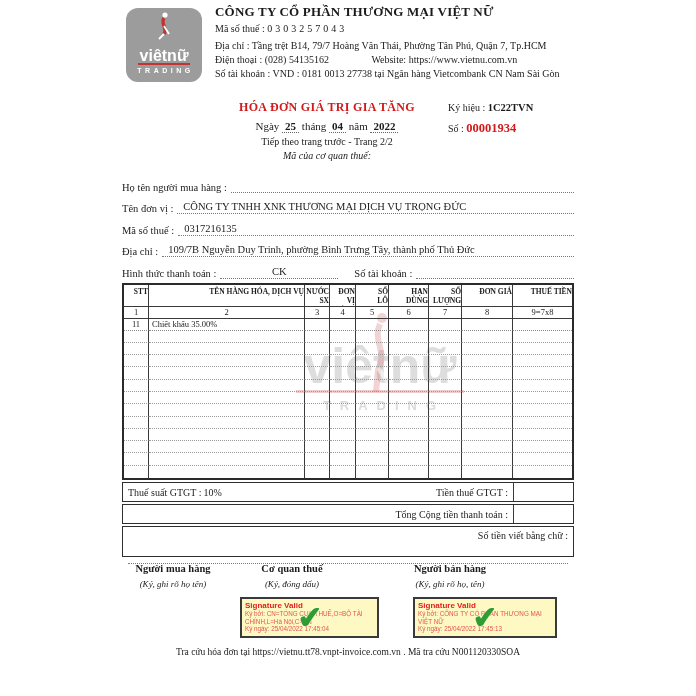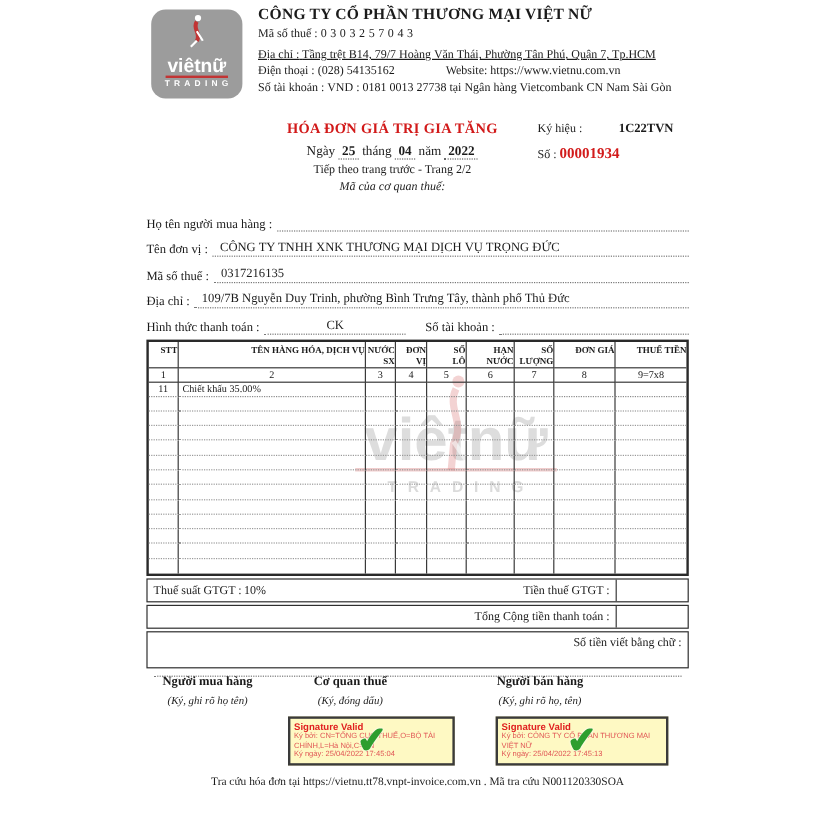--- a/index.html
+++ b/index.html
@@ -10,35 +10,35 @@
   .hdr{position:relative;height:88px;}
   .logo{position:absolute;left:4px;top:8px;width:76px;height:74px;background:#9c9c9c;border-radius:12px;
         display:flex;flex-direction:column;align-items:center;justify-content:flex-end;padding-bottom:8px;box-sizing:border-box;
         font-family:"Liberation Sans",sans-serif;}
   .logo-rider{position:absolute;top:3px;left:28px;}
   .logo-name{color:#fff;font-weight:bold;font-size:16px;line-height:15px;border-bottom:2px solid #c23434;padding:0 2px;}
   .logo-sub{color:#fff;font-size:7px;font-weight:bold;letter-spacing:3.5px;margin-top:2px;margin-left:3px;}
   .hdr-info{margin-left:93px;padding-top:4px;}
   .company{font-size:13px;font-weight:bold;letter-spacing:.2px;}
   .hline{font-size:10px;margin-top:3px;}
-  .hline.gap{margin-top:6px;text-decoration:underline;}
+  .hline.gap{margin-top:6px;}
   .mst-digits{letter-spacing:3px;}
   .web-part{margin-left:40px;}
 
   
   .title-wrap{position:relative;width:452px;}
   .title-center{width:410px;text-align:center;}
   .inv-title{margin-top:12px;color:#d21a1a;font-weight:bold;font-size:12px;letter-spacing:.3px;}
   .date-line{font-size:11px;margin-top:5px;}
   .dnum{font-weight:bold;border-bottom:1px dotted #666;padding:0 3px;}
   .page-note{font-size:10px;margin-top:4px;}
   .auth-label{font-size:10px;font-style:italic;margin-top:3px;}
   .auth-code{font-size:9.5px;font-style:italic;font-weight:bold;margin-top:2px;letter-spacing:.2px;}
   .serial-block{position:absolute;left:326px;top:2px;font-size:10px;white-space:nowrap;}
-  .serial-val{font-weight:bold;font-size:10.5px;margin-left:28px;}
+  .serial-val{font-weight:bold;font-size:10.5px;}
   .number-line{margin-top:8px;}
   .number-val{font-weight:bold;color:#d21a1a;font-size:12.5px;}
 
   
   .buyer{margin-top:10px;width:452px;}
   .brow{display:flex;align-items:flex-end;height:21.5px;font-size:10.5px;}
   .blabel{white-space:nowrap;padding-right:4px;}
   .bfill{flex:1;border-bottom:1px dotted #777;line-height:13px;padding-left:6px;min-height:13px;}
   .bfill.ck{flex:0 0 118px;text-align:center;padding-left:0;}
   .blabel2{white-space:nowrap;margin-left:16px;padding-right:4px;}
@@ -198,21 +198,21 @@
     <div class="trow thead">
       <div class="cell c1">STT</div>
       <div class="cell c2">TÊN HÀNG HÓA, DỊCH VỤ</div>
       <div class="cell c3">NƯỚC
 SX</div>
       <div class="cell c4">ĐƠN VỊ
 TÍNH</div>
       <div class="cell c5">SỐ
 LÔ</div>
       <div class="cell c6">HẠN
-NƯỚC</div>
+DÙNG</div>
       <div class="cell c7">SỐ
 LƯỢNG</div>
       <div class="cell c8">ĐƠN GIÁ</div>
       <div class="cell c9">THUẾ TIỀN</div>
     </div>
     <div class="trow tindex">
       <div class="cell c1">1</div>
       <div class="cell c2">2</div>
       <div class="cell c3">3</div>
       <div class="cell c4">4</div>

